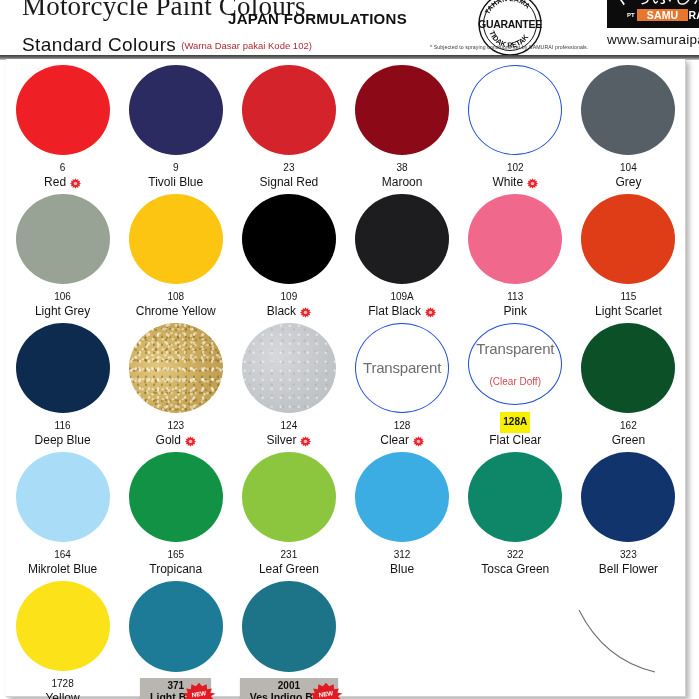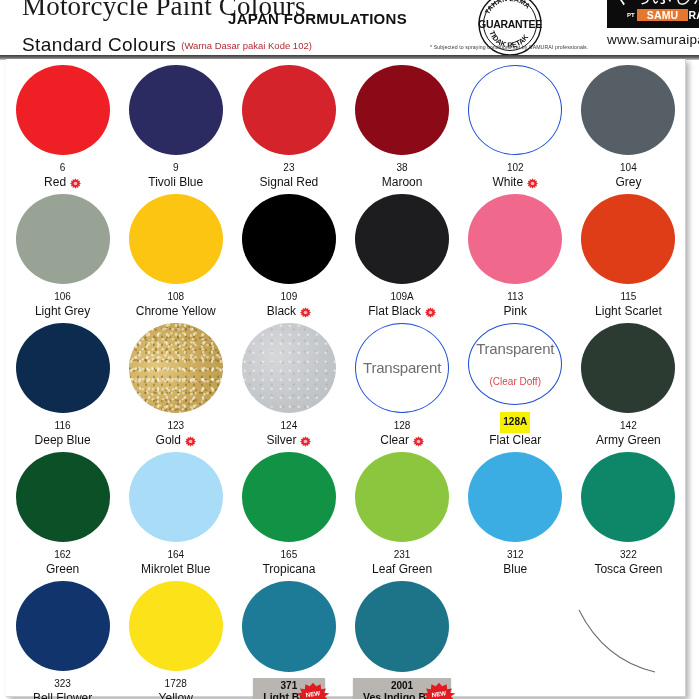--- a/index.html
+++ b/index.html
@@ -488,31 +488,20 @@
           <div class="labels">
             <div class="code-line">
               <span class="code hl">128A</span>
             </div>
             <div class="name-line">
               <span class="name">Flat Clear</span>
             </div>
           </div>
         </div>
         <div class="cell">
-          <div class="swatch" style="background: rgb(44, 59, 49);"></div>
-          <div class="labels">
-            <div class="code-line">
-              <span class="code">142</span>
-            </div>
-            <div class="name-line">
-              <span class="name">Army Green</span>
-            </div>
-          </div>
-        </div>
-        <div class="cell">
           <div class="swatch" style="background: rgb(12, 80, 39);"></div>
           <div class="labels">
             <div class="code-line">
               <span class="code">162</span>
             </div>
             <div class="name-line">
               <span class="name">Green</span>
             </div>
           </div>
         </div>

